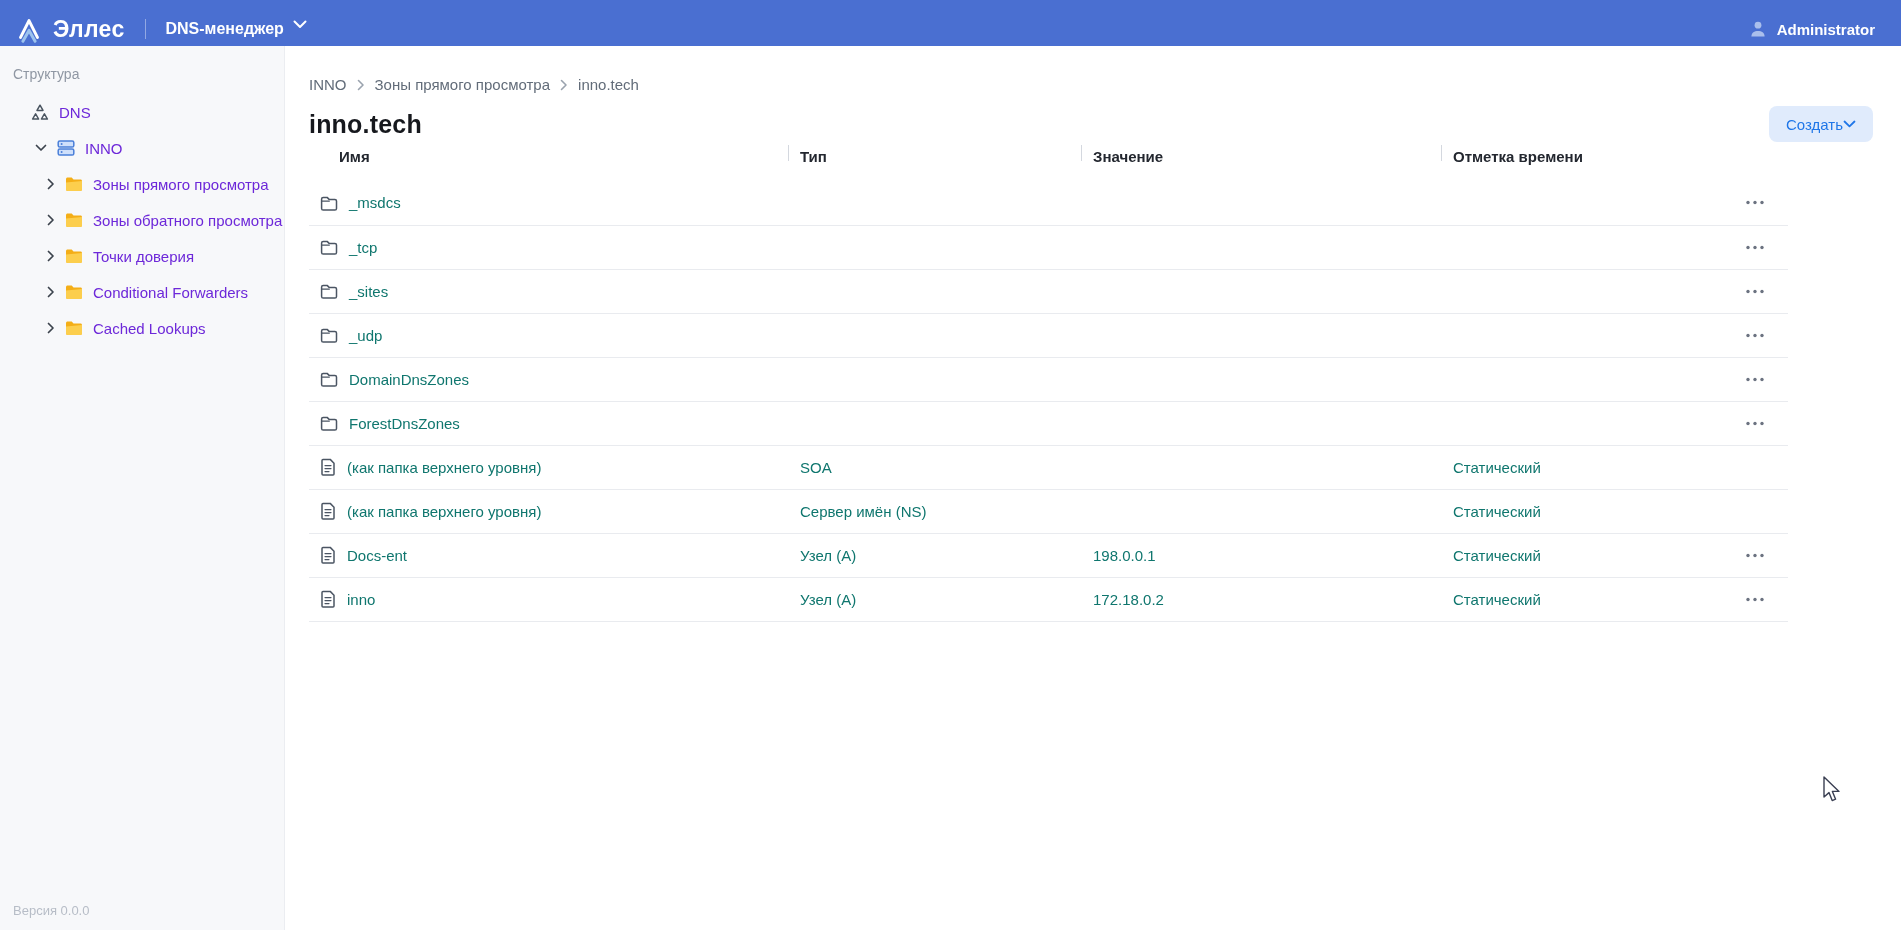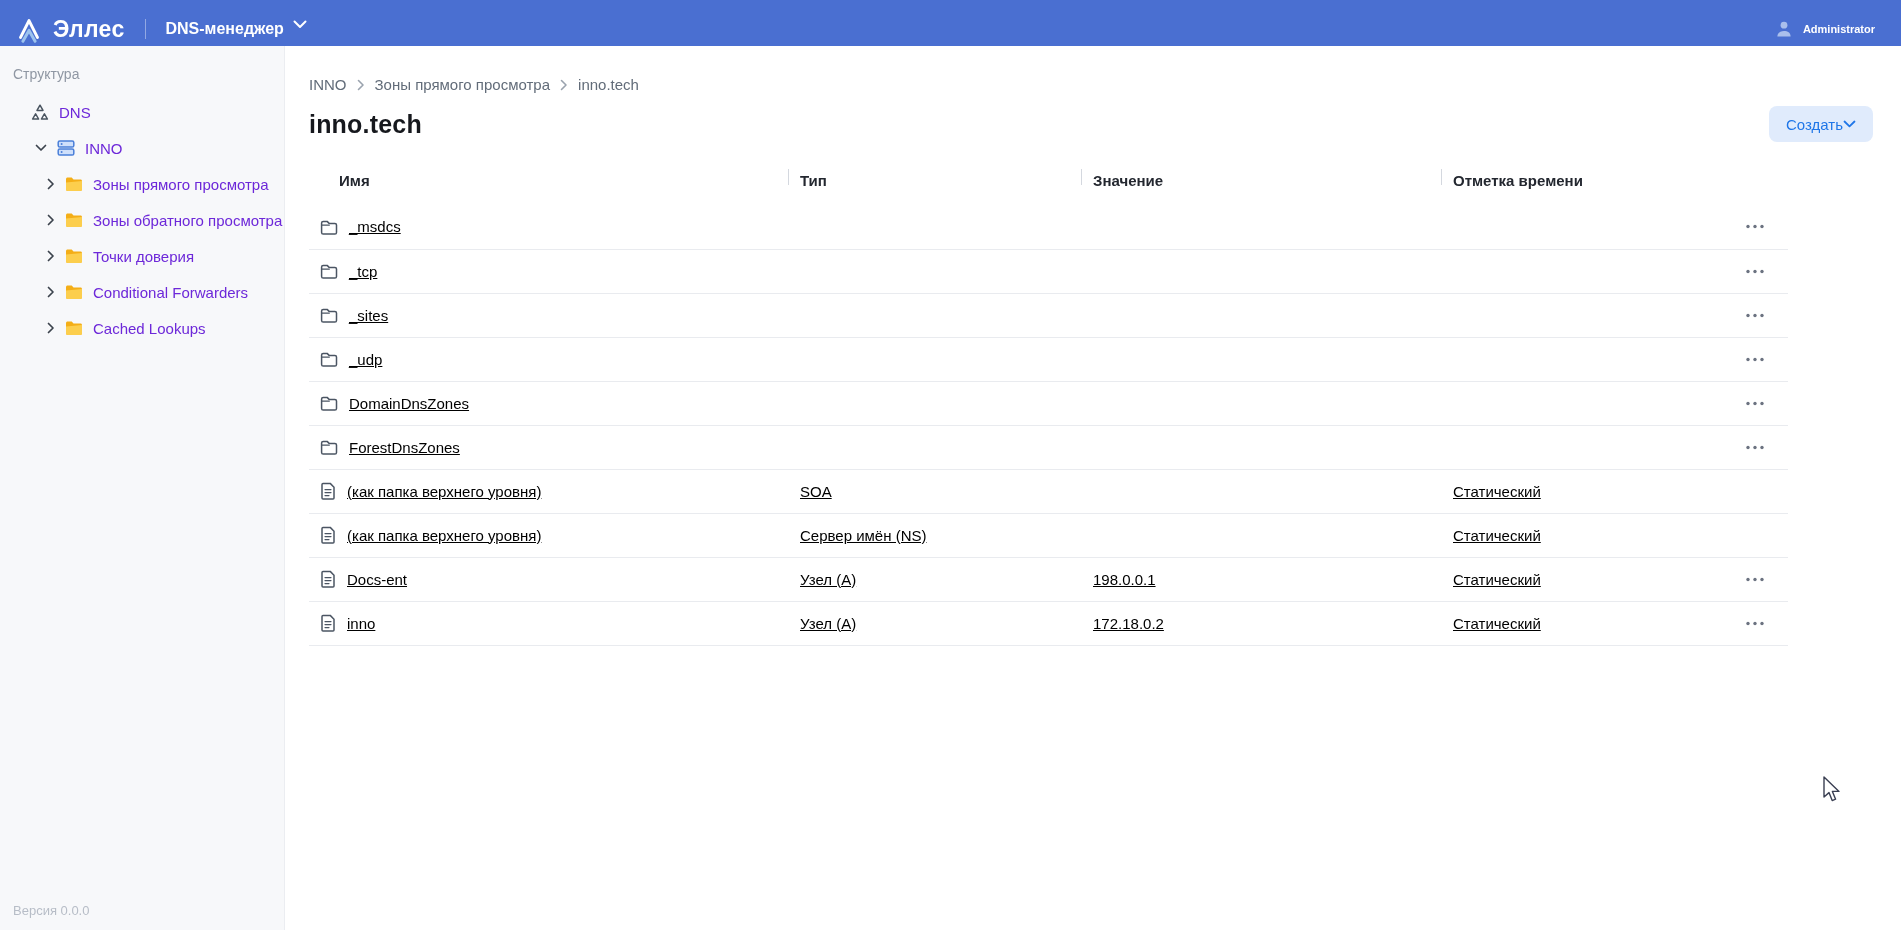--- a/index.html
+++ b/index.html
@@ -13,21 +13,21 @@
   
   .topbar {
     height:46px; background:#4a6fd1; display:flex; align-items:center;
     padding:12px 26px 0 14px; color:#ffffff;
   }
   .logo { display:flex; align-items:center; gap:9px; }
   .logo-text { font-size:23px; font-weight:700; letter-spacing:.3px; }
   .topbar-sep { width:1px; height:20px; background:rgba(255,255,255,.4); margin:0 20px; }
   .product { display:flex; align-items:flex-start; gap:9px; font-size:16px; font-weight:700; cursor:pointer; }
   .spacer { flex:1; }
-  .user { display:flex; align-items:center; gap:9px; font-size:11px; font-weight:600; cursor:pointer; }
+  .user { display:flex; align-items:center; gap:9px; font-size:15px; font-weight:600; cursor:pointer; }
 
   
   .app-body { display:flex; height:884px; }
 
   
   .sidebar {
     width:285px; background:#f7f8fa; border-right:1px solid #ebedf1;
     padding:20px 0 0 13px; position:relative; flex:0 0 auto;
   }
   .section-label { color:#8f97a3; font-size:14px; margin-bottom:12px; }
@@ -48,38 +48,38 @@
   .title-row { display:flex; align-items:center; justify-content:space-between; margin-top:13px; }
   .page-title { margin:0; font-size:25px; font-weight:700; color:#16181d; letter-spacing:.2px; }
   .create-btn {
     background:#e0ebfc; color:#1f76e8; border:none; border-radius:8px;
     height:36px; padding:0 17px; font-size:15px; font-weight:500;
     display:flex; align-items:center; gap:0; cursor:pointer;
     font-family:"Liberation Sans", sans-serif;
   }
 
   
-  table.records { border-collapse:collapse; table-layout:fixed; width:1479px; margin-top:24px; }
+  table.records { border-collapse:collapse; table-layout:fixed; width:1479px; }
   col.c-name  { width:479px; }
   col.c-type  { width:293px; }
   col.c-value { width:360px; }
   col.c-ts    { width:272px; }
   col.c-menu  { width:75px; }
 
   thead th {
     text-align:left; font-size:15px; font-weight:600; color:#23272f;
     padding:6px 12px 16px 12px; position:relative;
   }
   thead th.h-name { padding-left:30px; }
   thead th.with-sep::before {
     content:""; position:absolute; left:0; top:3px; height:16px; width:1px; background:#d4d8df;
   }
   tbody td {
-    height:44px; font-size:15px; color:#000000;
-    border-bottom:1px solid #e9ebef; padding:0 12px; white-space:nowrap; overflow:hidden;text-decoration:underline;
+    height:44px; font-size:15px; color:#0f766e;
+    border-bottom:1px solid #e9ebef; padding:0 12px; white-space:nowrap; overflow:hidden;
   }
   td.cell-name { padding-left:10px; }
   .name-wrap { display:flex; align-items:center; gap:10px; }
   tbody tr { cursor:pointer; }
   .menu-btn {
     background:none; border:none; padding:4px 6px; cursor:pointer; border-radius:6px;
     display:flex; align-items:center; justify-content:center; margin-left:14px;
   }
 
   .icon { display:inline-flex; align-items:center; justify-content:center; flex:0 0 auto; }

